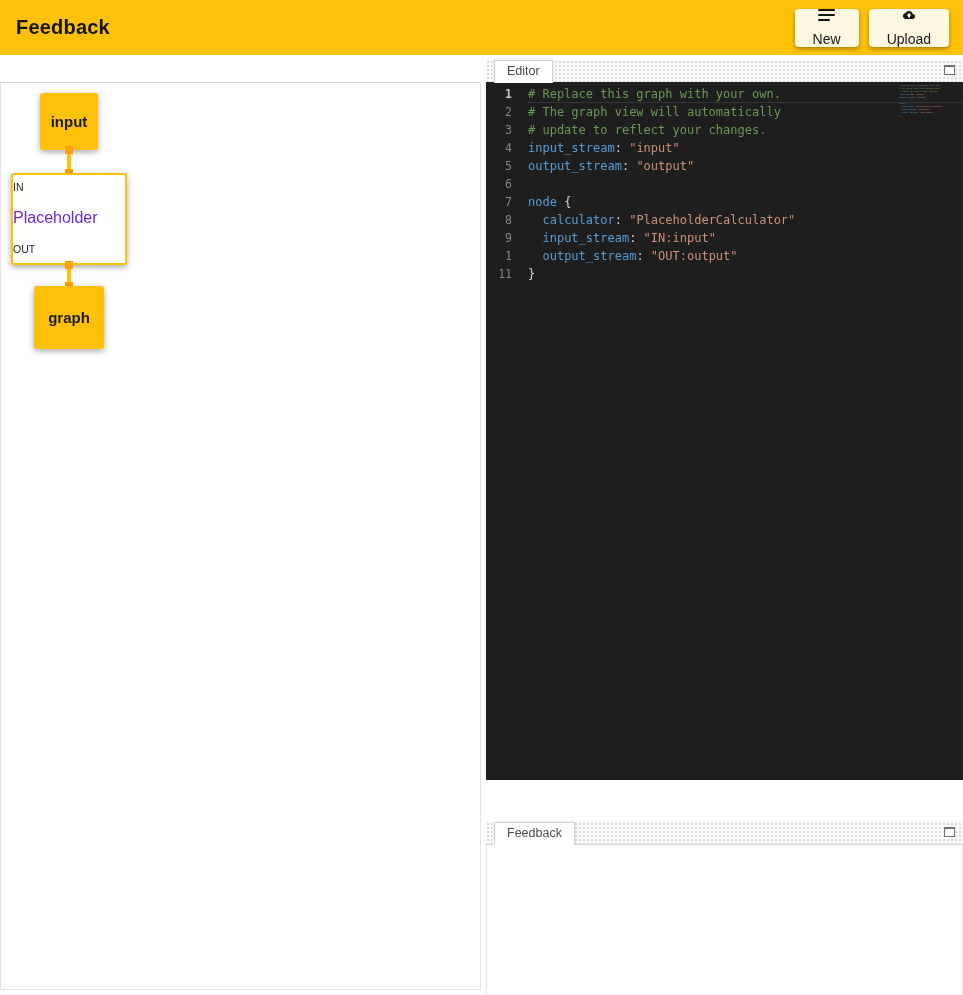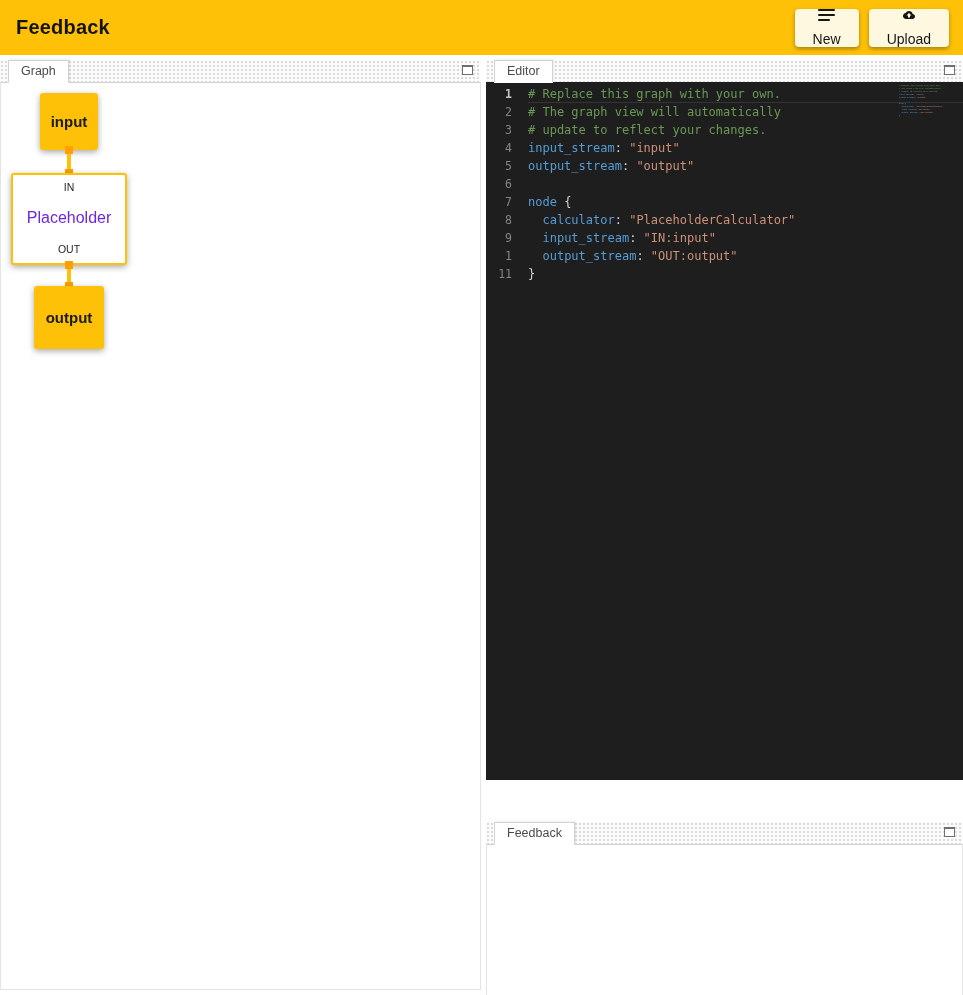--- a/index.html
+++ b/index.html
@@ -45,21 +45,21 @@
   
   .gnode { position:absolute; border-radius:3px; box-shadow:0 2px 6px rgba(0,0,0,0.35); }
   .node-input  { left:39px; top:10px;  width:58px; height:57px; background:var(--node-fill,#FFC107);
                  display:flex; align-items:center; justify-content:center;
                  font-size:15px; font-weight:700; color:#1c1c1c; cursor:pointer; }
   .node-output { left:33px; top:203px; width:70px; height:63px; background:var(--node-fill,#FFC107);
                  display:flex; align-items:center; justify-content:center;
                  font-size:15px; font-weight:700; color:#1c1c1c; cursor:pointer; }
   .node-placeholder { left:10px; top:90px; width:116px; height:92px; background:#fff;
                  border:2px solid var(--node-fill,#FFC107); display:flex; flex-direction:column;
-                 align-items:center; justify-content:space-between; padding:6px 0 8px; cursor:pointer; }
+                 align-items:flex-start; justify-content:space-between; padding:6px 0 8px; cursor:pointer; }
   .node-placeholder .port-label { font-size:10.5px; color:#1f1f1f; }
   .node-placeholder .node-title { font-size:16px; color:#6d28d9; }
   .edge { position:absolute; left:66px; width:4px; background:var(--node-fill,#FFC107); }
   .edge1 { top:65px;  height:27px; }
   .edge2 { top:180px; height:25px; }
   .pin { position:absolute; left:-2px; width:8px; height:8px; background:var(--pin-fill,#FFA000); }
   .pin-top { top:-2px; } .pin-bottom { bottom:-2px; }
 
   
   .code-area { position:absolute; inset:0; padding-top:3px;
@@ -98,45 +98,39 @@
         <path d="M19.35 10.04C18.67 6.59 15.64 4 12 4 9.11 4 6.6 5.64 5.35 8.04 2.34 8.36 0 10.91 0 14c0 3.31 2.69 6 6 6h13c2.76 0 5-2.24 5-5 0-2.64-2.05-4.78-4.65-4.96zM14 13v4h-4v-4H7l5-5 5 5h-3z"></path>
       </svg>
       <span>Upload</span>
     </button>
   </div>
 </header>
 
 <div class="layout">
 
   <section class="panel panel-graph">
-    <div class="panel-header">
-      <div class="tab">
-        <span>Graph</span>
-      </div>
-      <div class="maximize"></div>
-    </div>
     <div class="panel-body">
       <div class="gnode node-input">
         <span>input</span>
       </div>
       <div class="edge edge1">
         <span class="pin pin-top"></span>
         <span class="pin pin-bottom"></span>
       </div>
       <div class="gnode node-placeholder">
         <span class="port-label">IN</span>
         <span class="node-title">Placeholder</span>
         <span class="port-label">OUT</span>
       </div>
       <div class="edge edge2">
         <span class="pin pin-top"></span>
         <span class="pin pin-bottom"></span>
       </div>
       <div class="gnode node-output">
-        <span>output</span>
+        <span>graph</span>
       </div>
     </div>
   </section>
 
   <section class="panel panel-editor">
     <div class="panel-header">
       <div class="tab">
         <span>Editor</span>
       </div>
       <div class="maximize"></div>

